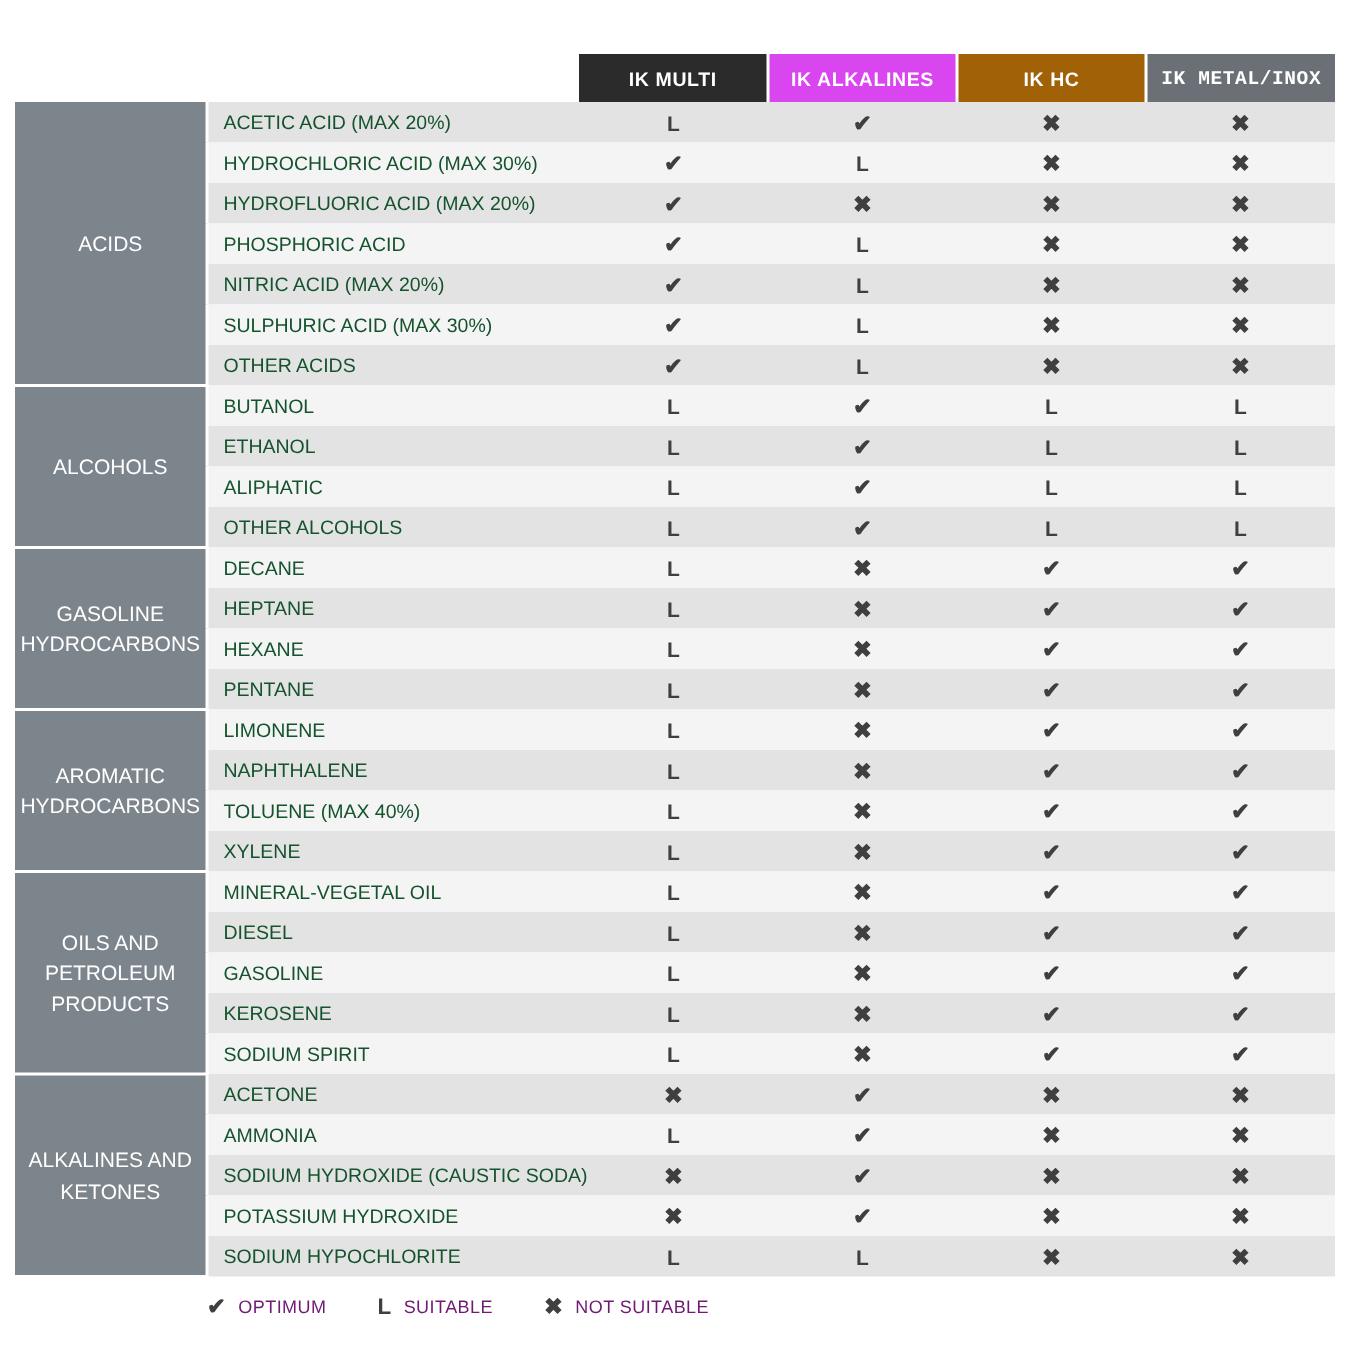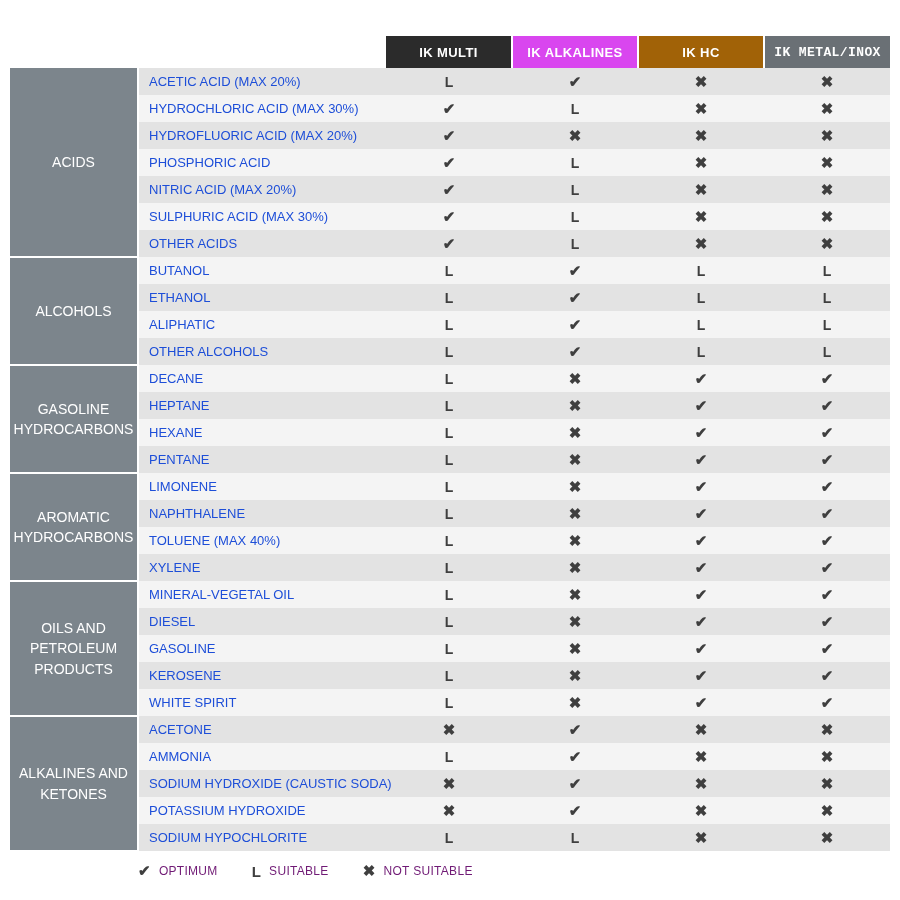--- a/index.html
+++ b/index.html
@@ -56,21 +56,21 @@
     font-size: 14px;
     line-height: 1.45;
     border-bottom: 2px solid #ffffff;
     border-right: 2px solid #ffffff;
     padding: 0 3px;
   }
 
   
   .name {
     font-size: 13px;
-    color: #1d4ed8;
+    color: #14532d;
     padding: 0 0 0 10px;
     height: 25px;
     vertical-align: middle;
     white-space: nowrap;
     margin-left: 28px;
   }
   
   .val {
     text-align: center;
     vertical-align: middle;
@@ -288,21 +288,21 @@
           <td class="val"><span class="glyph-check">✔</span></td>
         </tr>
         <tr class="shaded">
           <td class="name">KEROSENE</td>
           <td class="val"><span class="glyph-lim">L</span></td>
           <td class="val"><span class="glyph-cross">✖</span></td>
           <td class="val"><span class="glyph-check">✔</span></td>
           <td class="val"><span class="glyph-check">✔</span></td>
         </tr>
         <tr class="plain">
-          <td class="name">WHITE SPIRIT</td>
+          <td class="name">SODIUM SPIRIT</td>
           <td class="val"><span class="glyph-lim">L</span></td>
           <td class="val"><span class="glyph-cross">✖</span></td>
           <td class="val"><span class="glyph-check">✔</span></td>
           <td class="val"><span class="glyph-check">✔</span></td>
         </tr>
         <tr class="shaded">
           <td class="group" rowspan="5">ALKALINES AND KETONES</td>
           <td class="name">ACETONE</td>
           <td class="val"><span class="glyph-cross">✖</span></td>
           <td class="val"><span class="glyph-check">✔</span></td>

